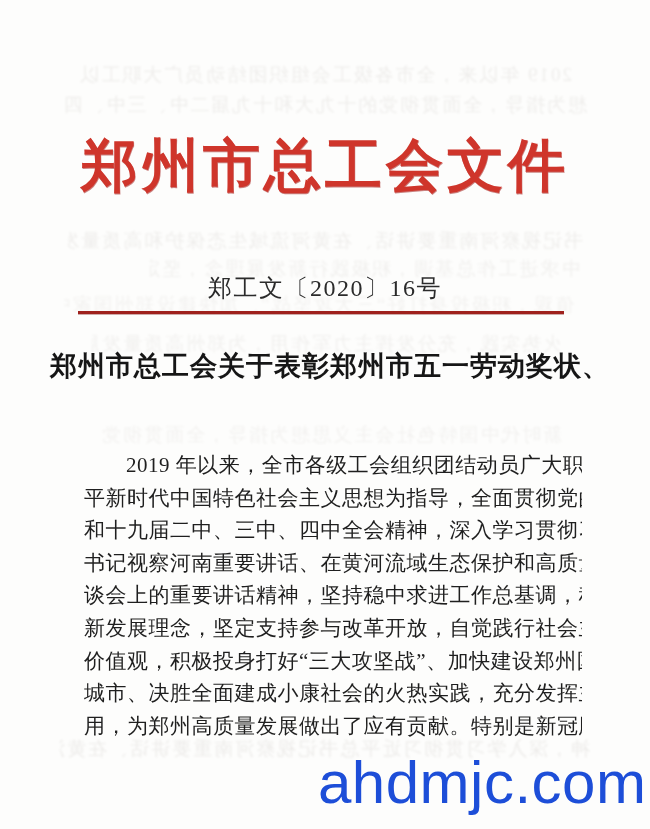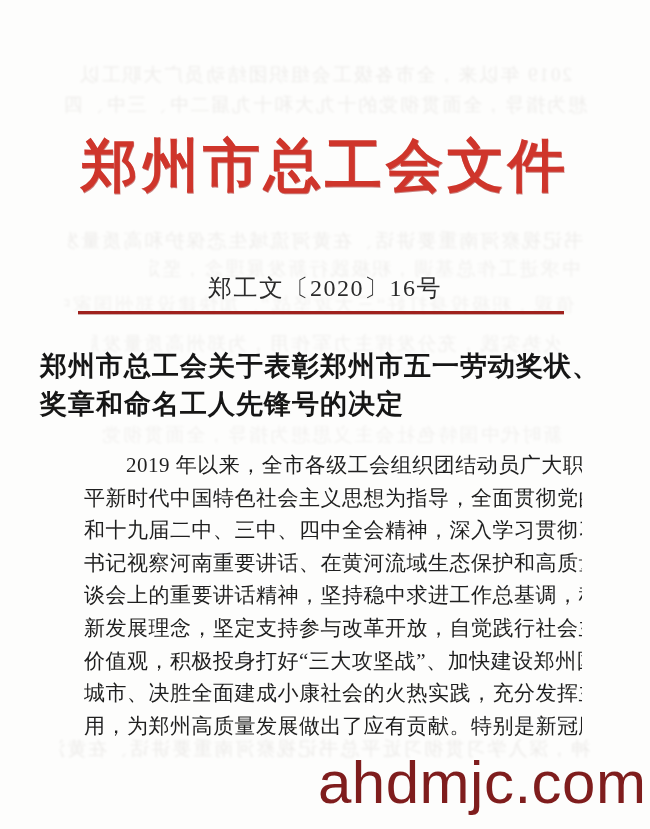--- a/index.html
+++ b/index.html
@@ -51,21 +51,21 @@
   .red-rule{
     position:absolute;
     left:78px;top:311px;
     width:486px;height:3px;
     background:#9f211d;
     box-shadow:0 1px 0 rgba(120,20,18,0.35);
   }
   .doc-title{
     position:absolute;
     left:40px;top:347px;width:570px;
-    text-align:left;
+    text-align:right;
     font-family:Liberation Sans, sans-serif;
     font-weight:700;
     font-size:27px;
     line-height:38px;
     letter-spacing:1px;
     color:#161616;
   }
   .body-text{
     position:absolute;
     left:84px;top:449px;
@@ -109,30 +109,29 @@
   <div class="bleed-line" style="top:736px;left:60px;width:530px;opacity:0.12;">神，深入学习贯彻习近平总书记视察河南重要讲话、在黄河</div>
 
   <div class="org-header" style="color: rgb(207, 53, 43);">郑州市总工会文件</div>
 
   <div class="doc-number">郑工文〔2020〕16号</div>
 
   <div class="red-rule" style="background: rgb(159, 33, 29);"></div>
 
   <div class="doc-title">
     <div>郑州市总工会关于表彰郑州市五一劳动奖状、</div>
-    <div>奖章和命名工人先锋号的决定</div>
   </div>
 
   <div class="body-text">
     <div class="line indent">2019 年以来，全市各级工会组织团结动员广大职工以习近</div>
     <div class="line">平新时代中国特色社会主义思想为指导，全面贯彻党的十九大</div>
     <div class="line">和十九届二中、三中、四中全会精神，深入学习贯彻习近平总</div>
     <div class="line">书记视察河南重要讲话、在黄河流域生态保护和高质量发展座</div>
     <div class="line">谈会上的重要讲话精神，坚持稳中求进工作总基调，积极践行</div>
     <div class="line">新发展理念，坚定支持参与改革开放，自觉践行社会主义核心</div>
     <div class="line">价值观，积极投身打好“三大攻坚战”、加快建设郑州国家中心</div>
     <div class="line">城市、决胜全面建成小康社会的火热实践，充分发挥主力军作</div>
     <div class="line">用，为郑州高质量发展做出了应有贡献。特别是新冠肺炎疫情</div>
   </div>
 
-  <div class="watermark" style="color: #7f1d1d;">ahdmjc.com</div>
+  <div class="watermark" style="color: #1d4ed8;">ahdmjc.com</div>
 
 </div>
 
 </body></html>

